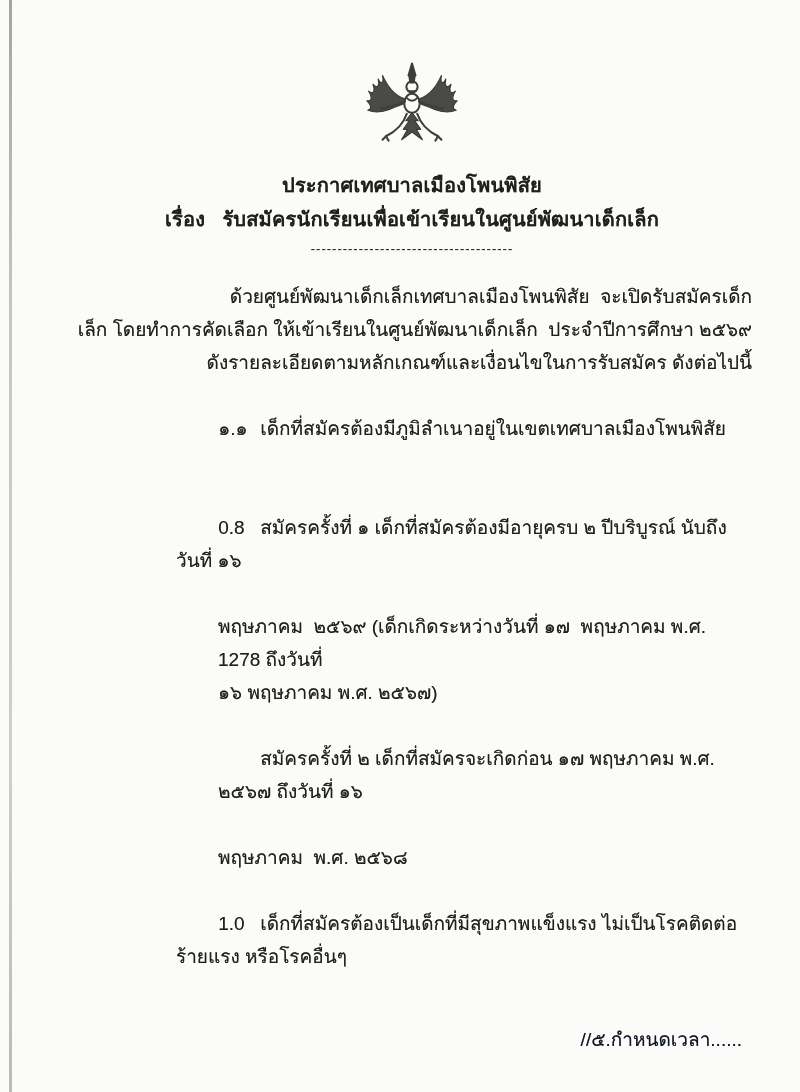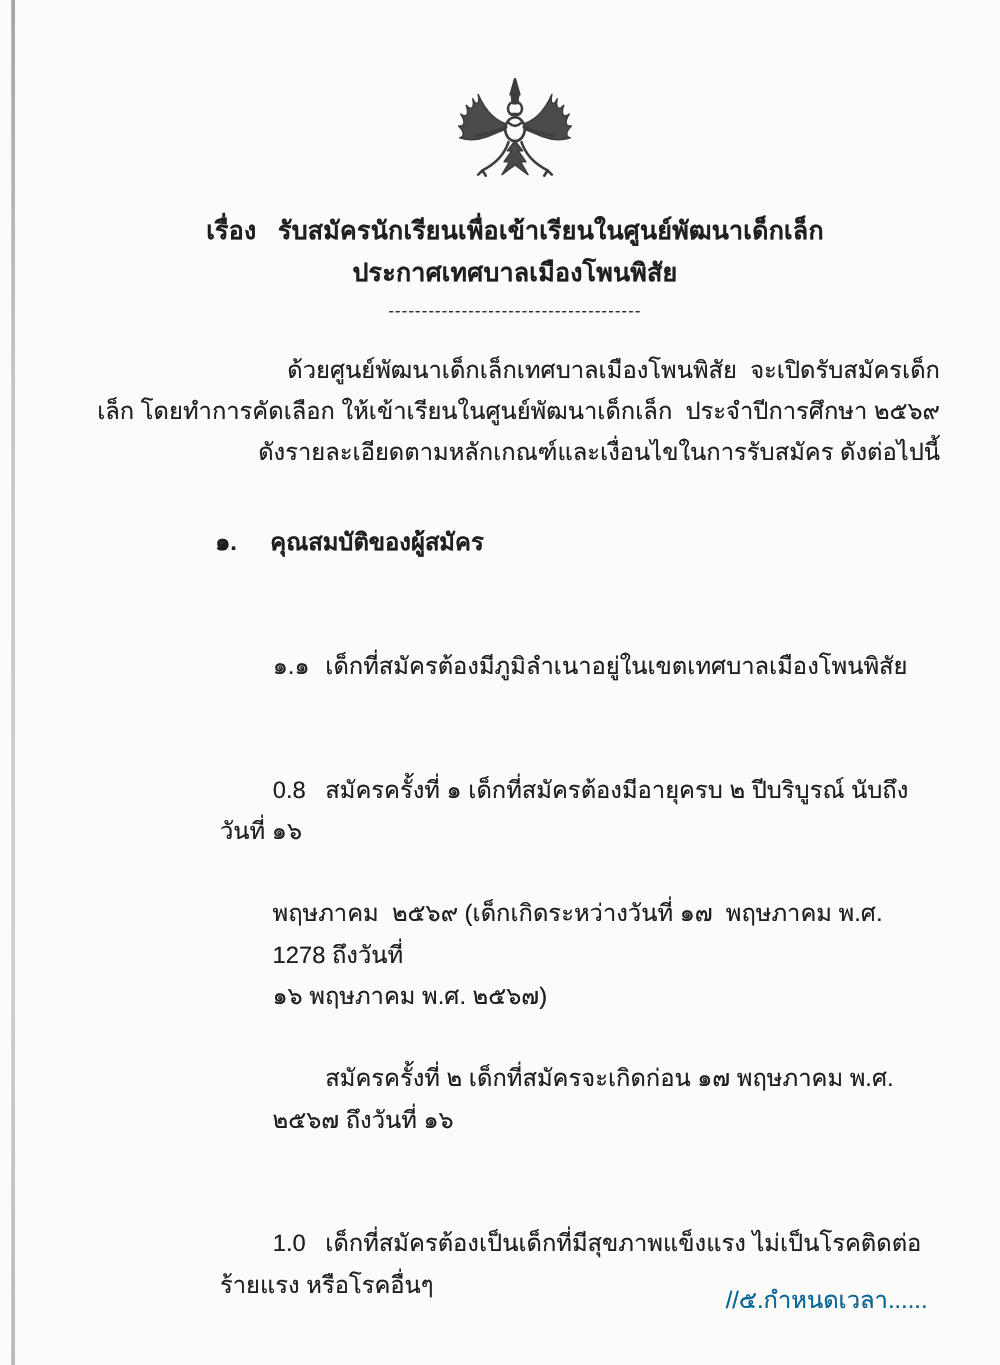--- a/index.html
+++ b/index.html
@@ -52,21 +52,21 @@
   .sec-line .num{ display:inline-block; width:44px; font-weight:bold; }
   .item-line{ padding-left:104px; }
   .item-line .inum{ display:inline-block; width:42px; }
   .cont-line{ padding-left:146px; }
   .u{ text-underline-offset:3px; }
   .footer-note{
     position:absolute;
     right:58px;
     bottom:38px;
     font-size:19px;
-    color:#0369a1;
+    color:#0f172a;
     white-space:pre;
   }
   
   .content, .footer-note{ text-shadow:0 0 .5px rgba(30,30,28,.55); }
 </style>
 </head>
 <body>
 
 <div class="page">
   <div class="scan-line"></div>
@@ -95,41 +95,39 @@
 
           <path d="M60,61 L53,70 L57,70 L50,80 L55,80 L48,92 L60,83 L72,92 L65,80 L70,80 L63,70 L67,70 Z" fill="#4a4a48" stroke-width="1.4"></path>
 
           <path d="M54,62 C50,74 42,82 30,88"></path>
           <path d="M66,62 C70,74 78,82 90,88"></path>
           <path d="M30,88 L26,92 M30,88 L33,93 M90,88 L94,92 M90,88 L87,93"></path>
         </g>
       </svg>
     </div>
 
+    <div class="title">ประกาศเทศบาลเมืองโพนพิสัย</div>
     <div class="title">เรื่อง   รับสมัครนักเรียนเพื่อเข้าเรียนในศูนย์พัฒนาเด็กเล็ก</div>
-    <div class="title">ประกาศเทศบาลเมืองโพนพิสัย</div>
     <div class="divider">--------------------------------------</div>
 
     <div class="body-text">
       <p class="intro line" style="margin:22px 0 0 0;">ด้วยศูนย์พัฒนาเด็กเล็กเทศบาลเมืองโพนพิสัย  จะเปิดรับสมัครเด็กเล็ก โดยทำการคัดเลือก ให้เข้าเรียนในศูนย์พัฒนาเด็กเล็ก  ประจำปีการศึกษา ๒๕๖๙  ดังรายละเอียดตามหลักเกณฑ์และเงื่อนไขในการรับสมัคร ดังต่อไปนี้</p>
 
-      <div class="line sec-line" style="margin-top:6px;">
-        <span class="num">๑.</span><span>คุณสมบัติของผู้สมัคร</span>
-      </div>
       <div class="line item-line">
         <span class="inum">๑.๑</span><span>เด็กที่สมัครต้องมีภูมิลำเนาอยู่ในเขตเทศบาลเมืองโพนพิสัย</span>
       </div>
       <div class="line item-line">
         <span class="inum">0.8</span><span class="u">สมัครครั้งที่ ๑</span><span> เด็กที่สมัครต้องมีอายุครบ ๒ ปีบริบูรณ์ นับถึง วันที่ ๑๖</span>
       </div>
       <div class="line cont-line">พฤษภาคม  ๒๕๖๙ (เด็กเกิดระหว่างวันที่ ๑๗  พฤษภาคม พ.ศ. 1278 ถึงวันที่</div>
       <div class="line cont-line">๑๖ พฤษภาคม พ.ศ. ๒๕๖๗)</div>
       <div class="line cont-line">
         <span class="u">สมัครครั้งที่ ๒</span><span> เด็กที่สมัครจะเกิดก่อน ๑๗ พฤษภาคม พ.ศ. ๒๕๖๗ ถึงวันที่ ๑๖</span>
       </div>
+      <div class="line cont-line">พฤษภาคม  พ.ศ. ๒๕๖๘</div>
       <div class="line item-line">
         <span class="inum">1.0</span><span>เด็กที่สมัครต้องเป็นเด็กที่มีสุขภาพแข็งแรง ไม่เป็นโรคติดต่อร้ายแรง หรือโรคอื่นๆ</span>
       </div>
 
     </div>
   </div>
 
   <div class="footer-note">//๕.กำหนดเวลา......</div>
 </div>
 

